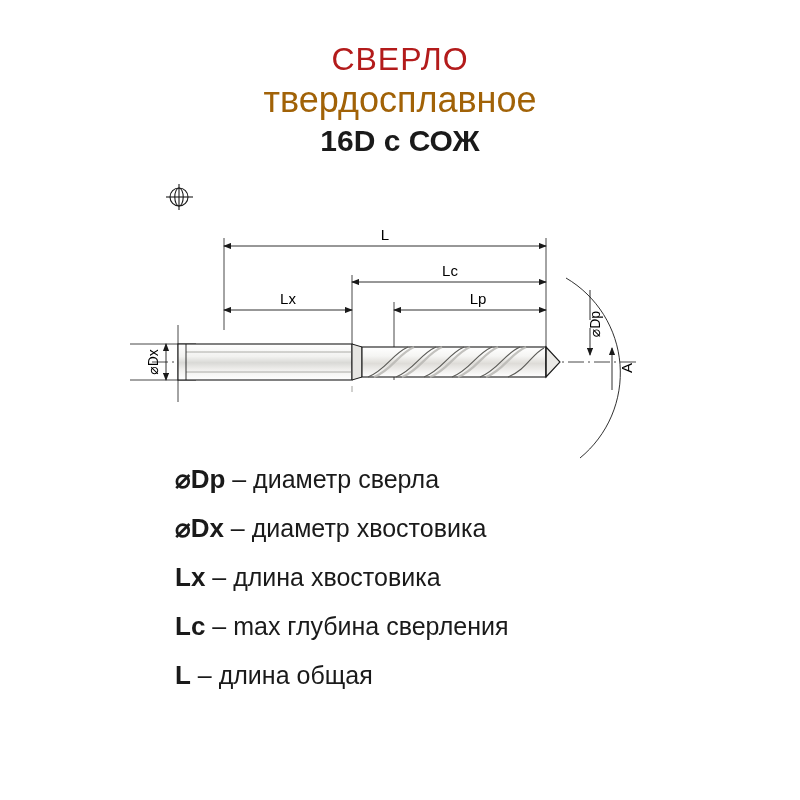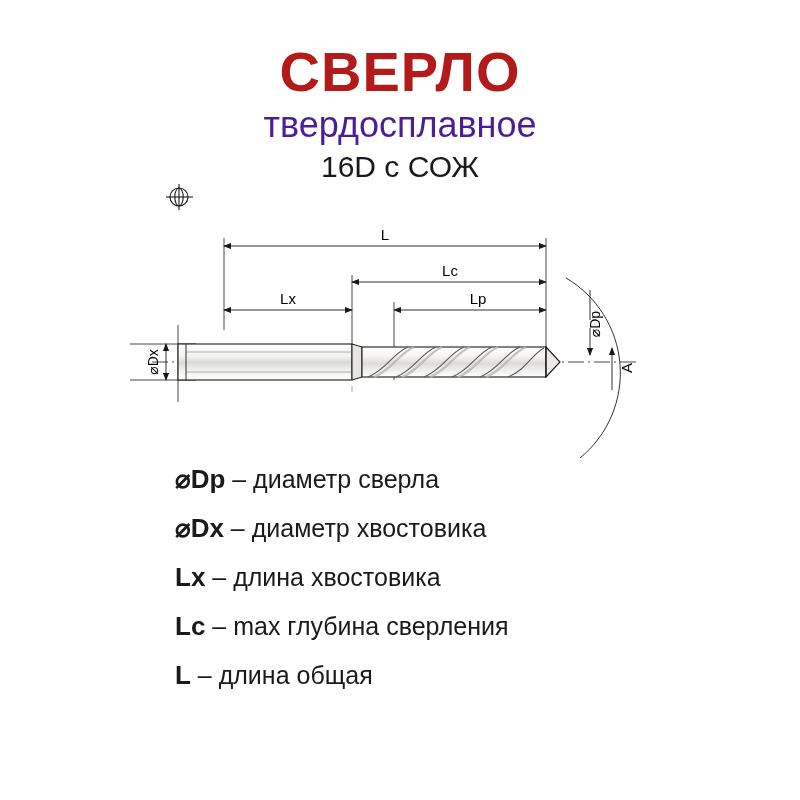--- a/index.html
+++ b/index.html
@@ -18,36 +18,36 @@
 
   
   .title-block {
     position: absolute;
     top: 42px;
     left: 0;
     width: 800px;
     text-align: center;
   }
   .title-main {
-    font-size: 56px;
-    font-weight: bold;
+    font-size: 32px;
+    font-weight: normal;
     letter-spacing: 1px;
     color: #b31b1b;
     line-height: 1.08;
   }
   .title-sub {
     font-size: 36px;
     font-weight: normal;
-    color: #4c1d95;
+    color: #a16207;
     line-height: 1.15;
     margin-top: 2px;
   }
   .title-sub2 {
     font-size: 30px;
-    font-weight: normal;
+    font-weight: bold;
     color: #1a1a1a;
     line-height: 1.15;
     margin-top: 4px;
   }
 
   
   .proj-symbol {
     position: absolute;
     left: 160px;
     top: 176px;

